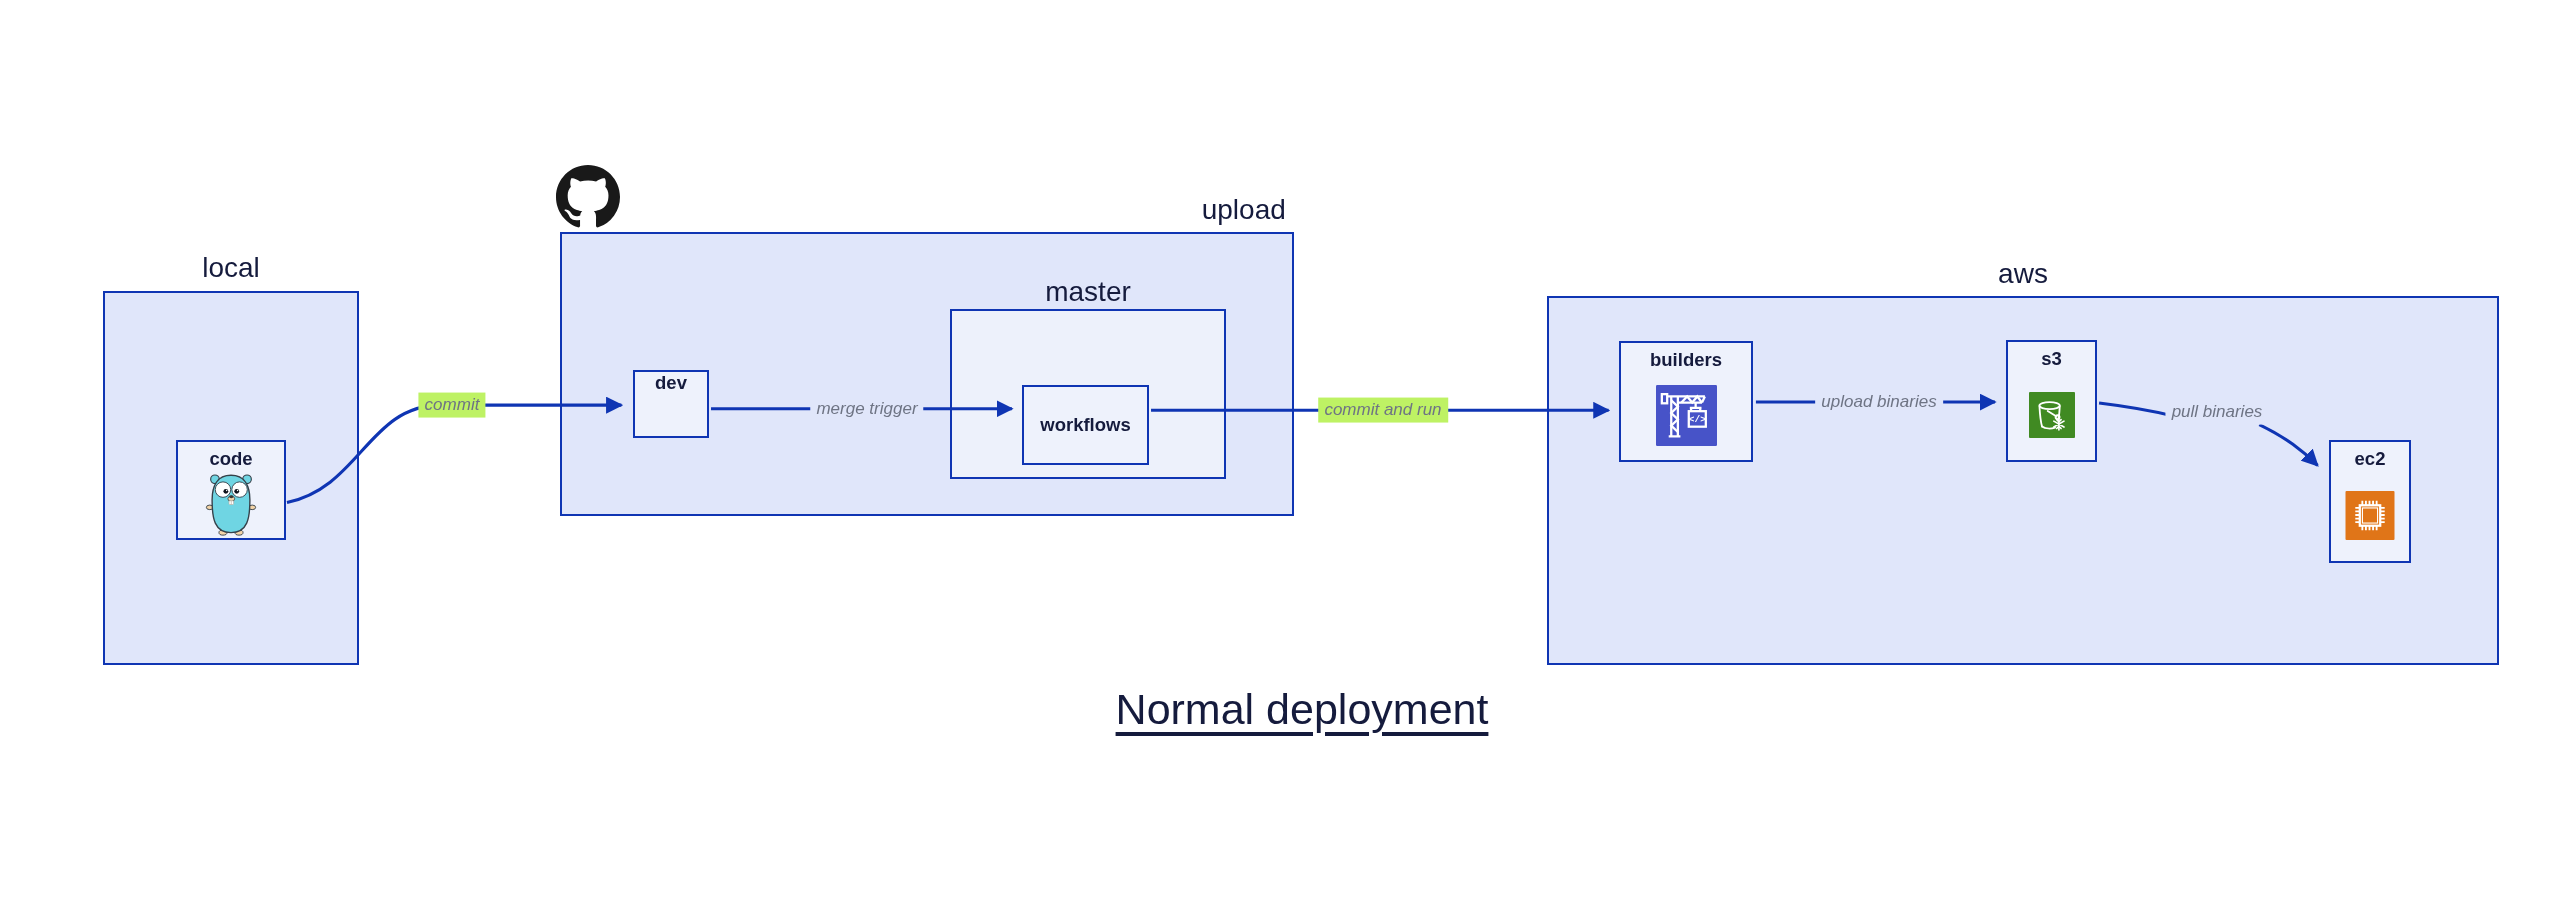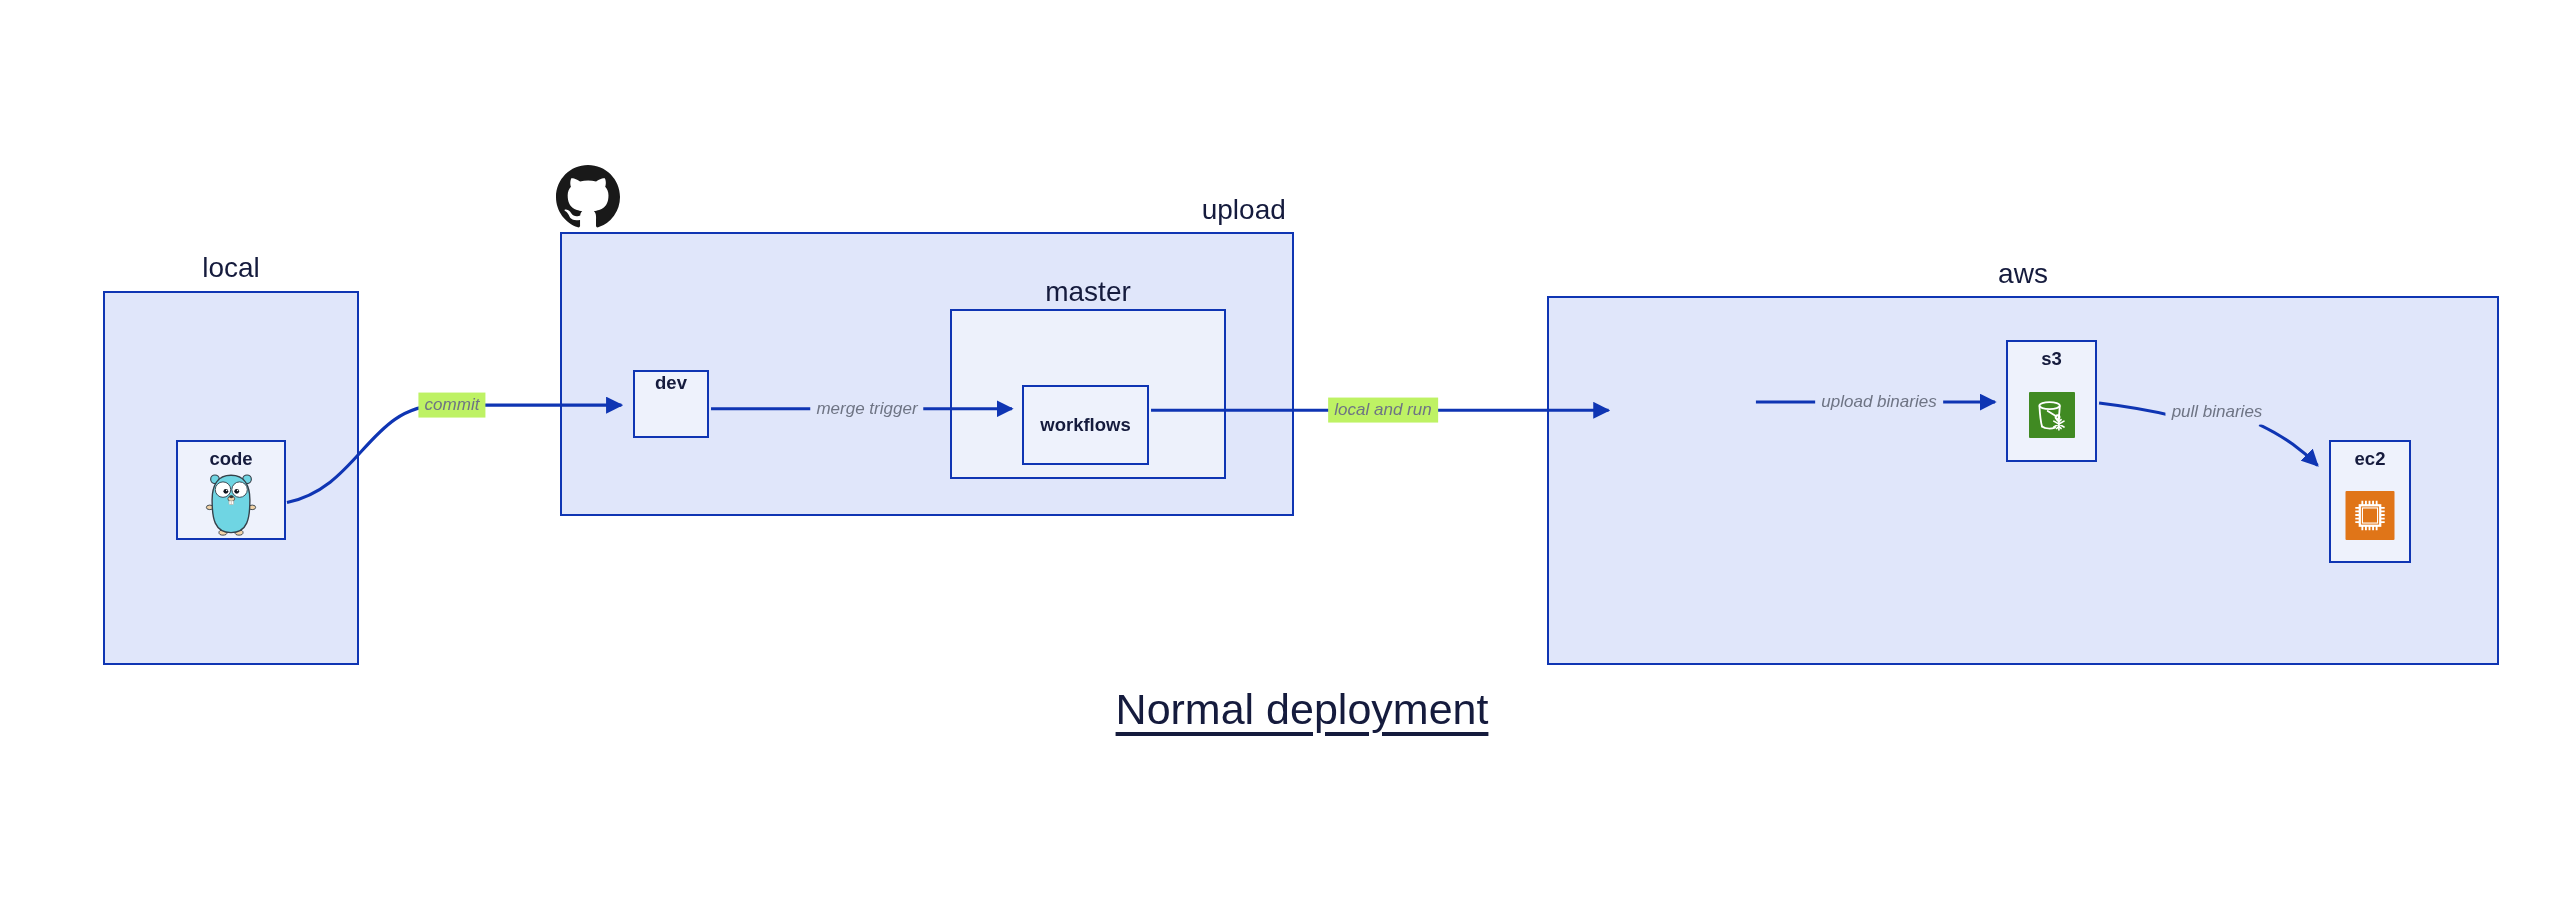--- a/index.html
+++ b/index.html
@@ -79,21 +79,21 @@
     <path class="edge" d="M 557 975 C 700 945, 715 786, 856 786 L 1206 786" marker-end="url(#arrow)"></path>
     <path class="edge" d="M 1380 793 L 1964 793" marker-end="url(#arrow)"></path>
     <path class="edge" d="M 2234 796 L 3122 796" marker-end="url(#arrow)"></path>
     <path class="edge" d="M 3408 780 L 3872 780" marker-end="url(#arrow)"></path>
     <path class="edge" d="M 4074 782 C 4140 790, 4180 798, 4218 807"></path>
     <path class="edge" d="M 4385 824 C 4438 850, 4468 873, 4498 903" marker-end="url(#arrow)"></path>
   </svg>
 
   <div class="edge-label bg-white" style="left:452px;top:405px;">commit</div>
   <div class="edge-label bg-container" style="left:867px;top:409px;">merge trigger</div>
-  <div class="edge-label bg-white" style="left:1383px;top:410px;">local and run</div>
+  <div class="edge-label bg-white" style="left:1383px;top:410px;">commit and run</div>
   <div class="edge-label bg-container" style="left:1879px;top:402px;">upload binaries</div>
   <div class="edge-label bg-container" style="left:2217px;top:412px;">pull binaries</div>
 
   <div class="node-box" style="left:176px;top:440px;width:110px;height:100px;">
     <div class="node-label top">code</div>
     <div class="node-center">
       <svg class="icon-svg" width="52" height="63" viewBox="0 0 90 110" aria-hidden="true">
         <circle cx="17" cy="11" r="7.5" fill="var(--gopher-teal)" stroke="#35414a" stroke-width="2"></circle>
         <circle cx="73" cy="11" r="7.5" fill="var(--gopher-teal)" stroke="#35414a" stroke-width="2"></circle>
         <ellipse cx="8" cy="60" rx="6" ry="4" fill="#f2d3a7" stroke="#35414a" stroke-width="1.6"></ellipse>
@@ -116,20 +116,38 @@
   </div>
 
   <div class="node-box" style="left:633px;top:370px;width:76px;height:68px;">
     <div class="node-label">dev</div>
   </div>
 
   <div class="node-box" style="left:1022px;top:385px;width:127px;height:80px;justify-content:center;">
     <div class="node-label">workflows</div>
   </div>
 
+  <div class="node-box" style="left:1619px;top:341px;width:134px;height:121px;">
+    <div class="node-label top">builders</div>
+    <div class="node-center">
+      <svg class="icon-svg" width="61" height="61" viewBox="0 0 48 48" aria-hidden="true">
+        <rect width="48" height="48" rx="1" fill="var(--builders-icon-bg)"></rect>
+        <g stroke="#ffffff" stroke-width="1.8" fill="none">
+          <rect x="4.6" y="7.2" width="4.2" height="7.2"></rect>
+          <path d="M12 9 V 40.5 M17.2 9 V 40.5 M10 40.5 H 19.2"></path>
+          <path d="M12 12 L17.2 17 L12 22 L17.2 27 L12 32 L17.2 37"></path>
+          <path d="M8.8 9 H 38.5 M17.2 13.8 H 36.2 M38.5 9 L36.2 13.8"></path>
+          <path d="M20 13.8 L24.5 9 L28.5 13.8 L32.5 9 L36 13.8"></path>
+          <path d="M31.2 13.8 V 18 M26.6 18 H 35.8 M27.6 18 V 20.6 M34.8 18 V 20.6"></path>
+          <rect x="25.8" y="20.6" width="13.4" height="12.2"></rect>
+        </g>
+        <text x="32.5" y="29.4" text-anchor="middle" font-family="Liberation Mono, DejaVu Sans Mono, monospace" font-size="7.5" font-weight="bold" fill="#ffffff">&lt;/&gt;</text>
+      </svg>
+    </div>
+  </div>
 
   <div class="node-box" style="left:2006px;top:340px;width:91px;height:122px;">
     <div class="node-label top">s3</div>
     <div class="node-center">
       <svg class="icon-svg" width="46" height="46" viewBox="0 0 48 48" aria-hidden="true">
         <rect width="48" height="48" rx="1" fill="var(--s3-icon-bg)"></rect>
         <g stroke="#ffffff" stroke-width="1.9" fill="none" stroke-linecap="round">
           <ellipse cx="21.5" cy="14.2" rx="10.6" ry="3.6"></ellipse>
           <path d="M10.9 14.8 C 11.4 24 12.4 31.5 13.6 36"></path>
           <path d="M32.1 14.8 C 31.9 19.5 31.4 24.5 30.7 28.6"></path>

